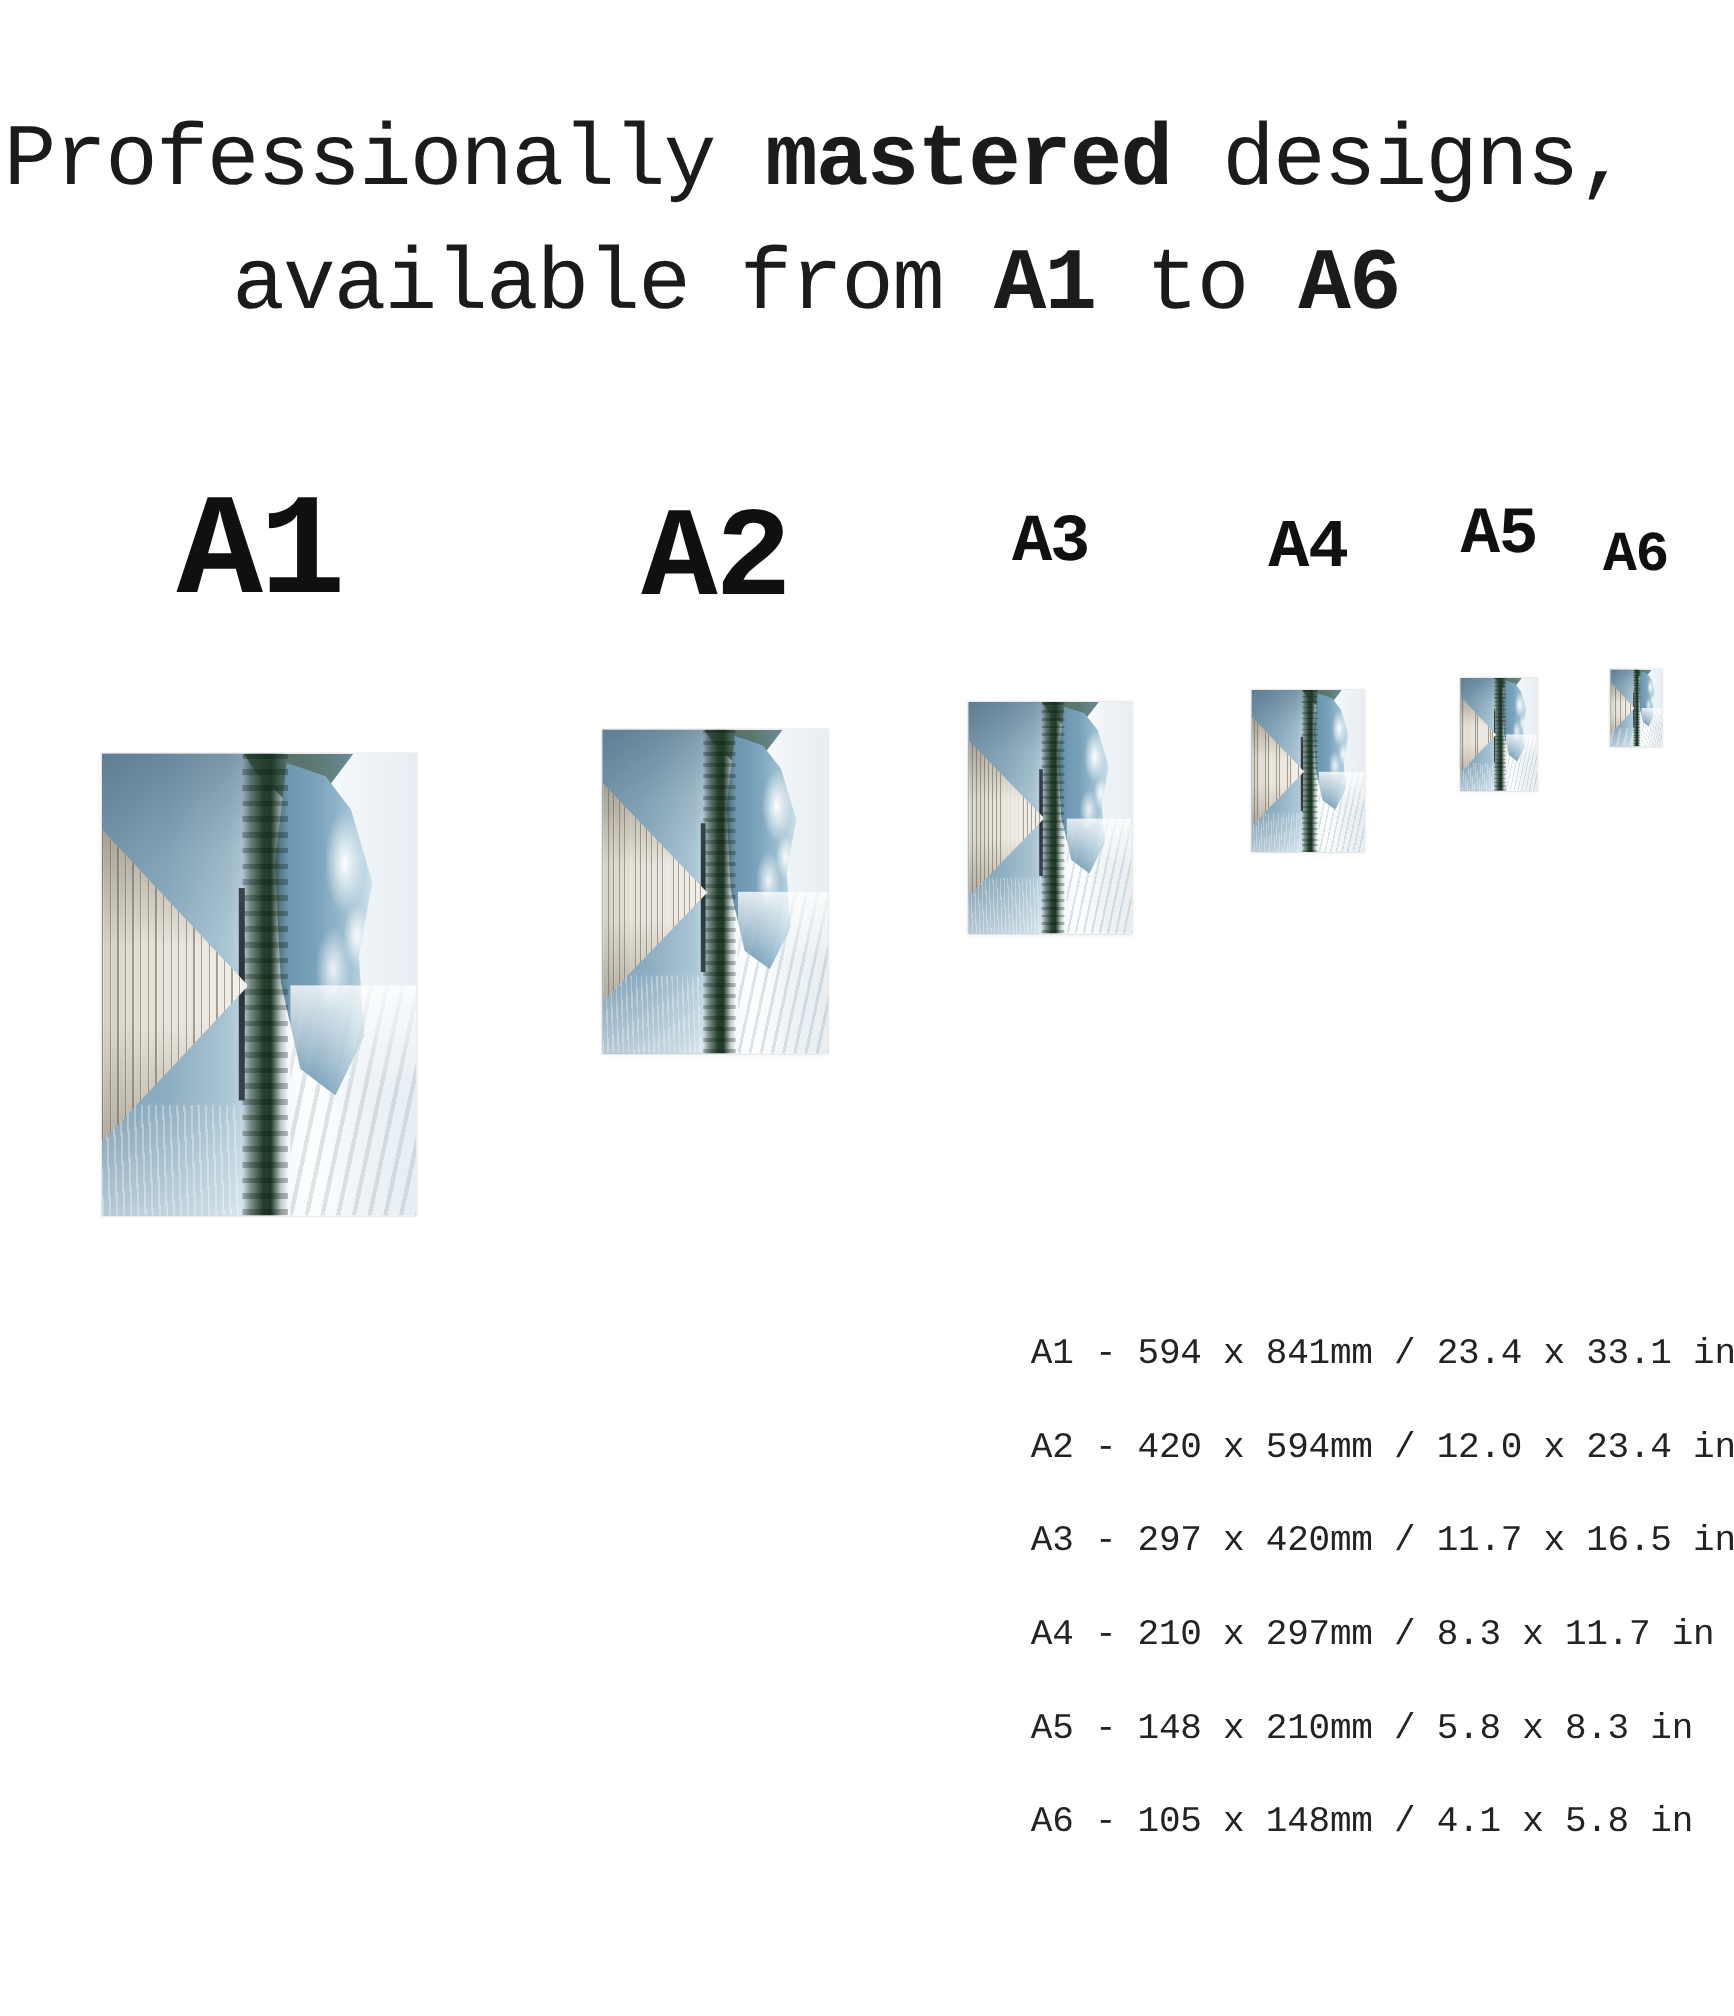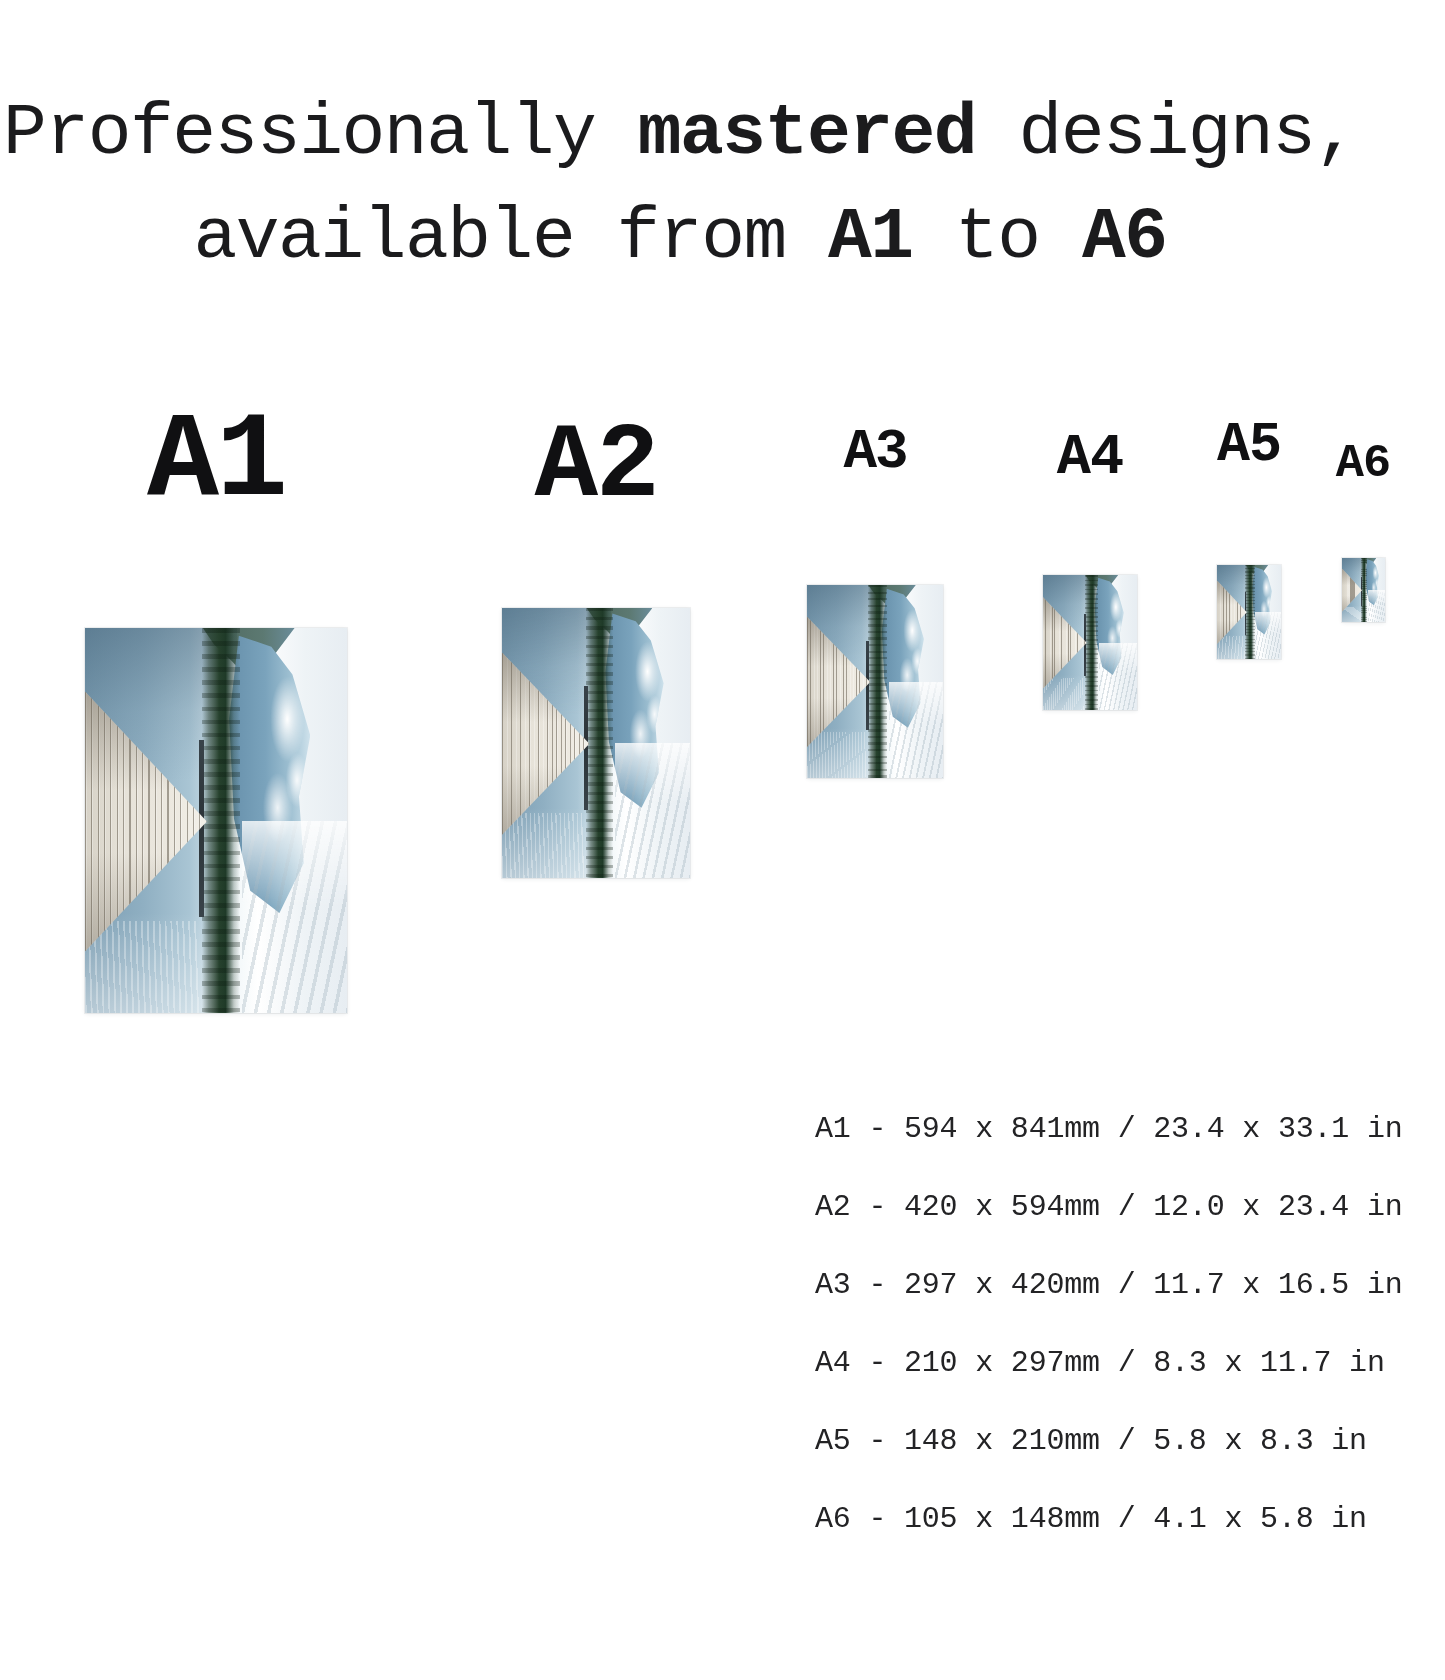--- a/index.html
+++ b/index.html
@@ -148,20 +148,21 @@
     left: 815px;
     top: 1090px;
     font-size: 30px;
     letter-spacing: -0.2px;
     color: #232325;
   }
   .dim-line {
     height: 78px;
     line-height: 78px;
     white-space: nowrap;
+    margin-left: 44px;
   }
 </style>
 </head>
 <body>
 
 <div class="canvas">
 
   <div class="title">
     <div><span>Professionally </span><b>mastered</b><span> designs,</span></div>
     <div><span>available from </span><b>A1</b><span> to </span><b>A6</b></div>

